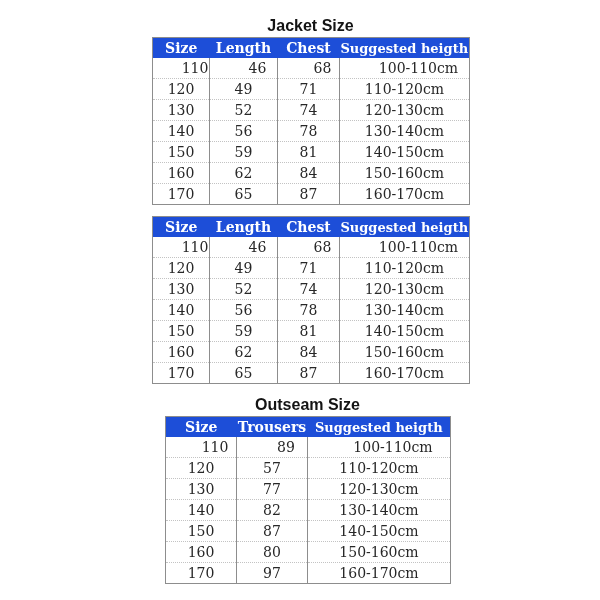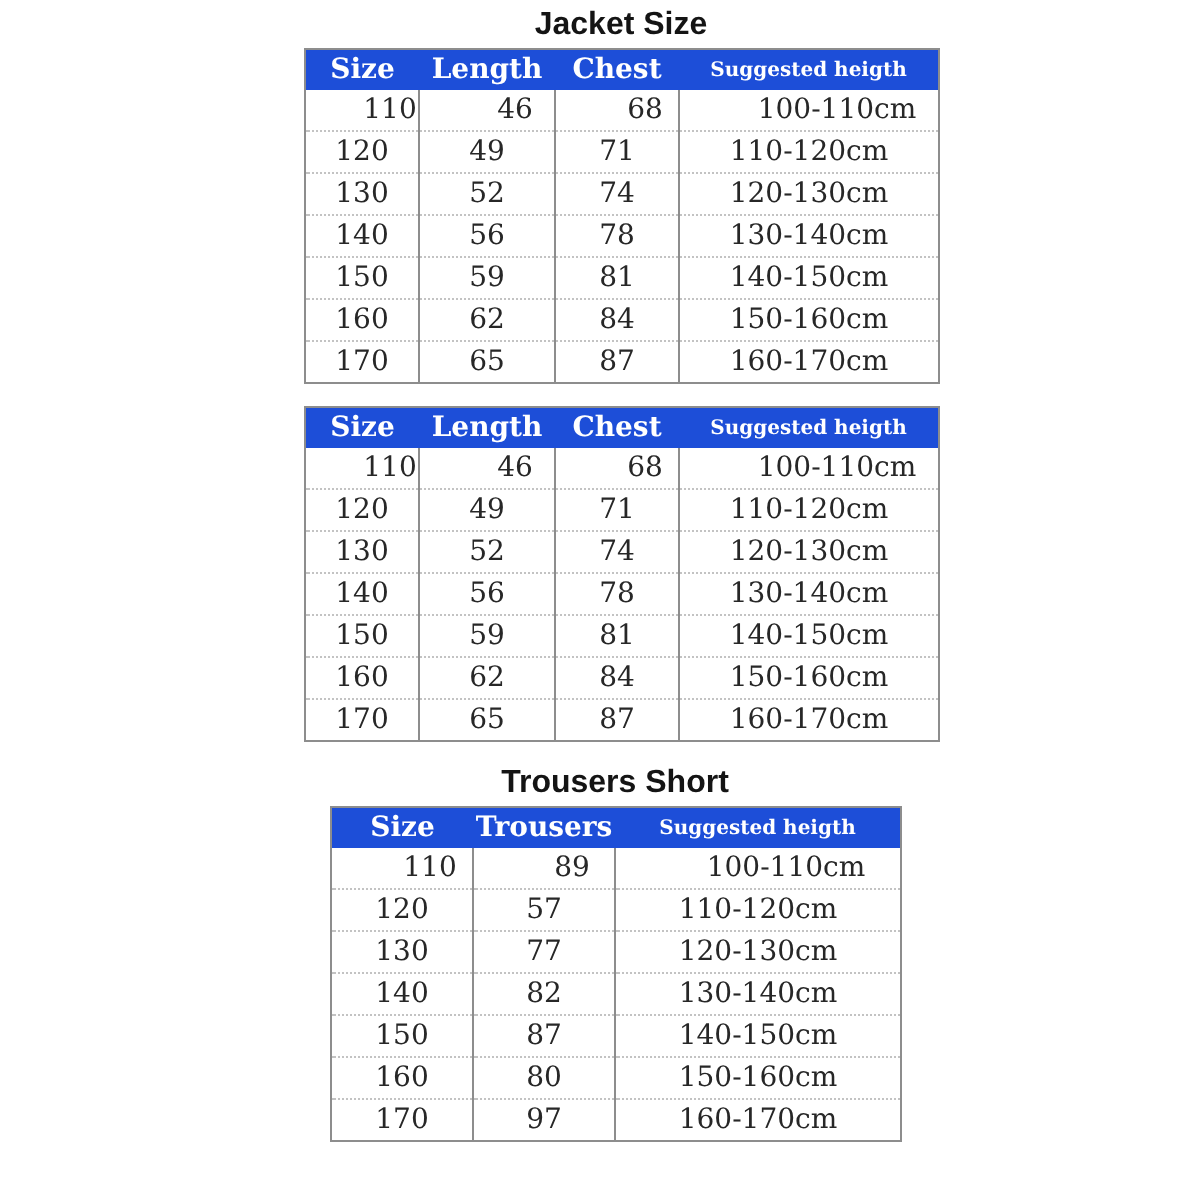--- a/index.html
+++ b/index.html
@@ -11,21 +11,21 @@
     position: relative;
     width: 600px;
     height: 600px;
     background: #ffffff;
     overflow: hidden;
     box-sizing: border-box;
     padding-top: 2px;
     font-family: "DejaVu Serif", serif;
   }
   .tbl-section { display: block; }
-  .sec-0 { margin-top: 2px; }
+  .sec-0 { margin-top: 15px; }
   .sec-1 { margin-top: 11px; }
   .sec-2 { margin-top: 12px; }
 
   .tbl-title {
     font-family: "Liberation Sans", sans-serif;
     font-weight: bold;
     font-size: 16px;
     line-height: 18px;
     color: #141414;
     text-align: center;
@@ -54,21 +54,21 @@
     background: #1d4ed8;
     color: #ffffff;
     font-family: "DejaVu Serif", serif;
     font-weight: bold;
     font-size: 14px;
     height: 20px;
     padding: 0;
     text-align: center;
     border: none;
   }
-  .tbl th:last-child { font-size: 10px; }
+  .tbl th:last-child { font-size: 13px; }
 
   .tbl td {
     font-family: "DejaVu Serif", serif;
     font-size: 14px;
     color: #272727;
     text-align: center;
     vertical-align: middle;
     height: 20px;
     padding: 0;
     border-left: 1px solid #8d8d8d;
@@ -201,21 +201,21 @@
             <tr>
               <td>170</td>
               <td>65</td>
               <td>87</td>
               <td>160-170cm</td>
             </tr>
           </tbody>
         </table>
       </section>
       <section class="tbl-section sec-2">
-        <div class="tbl-title">Trousers Short</div>
+        <div class="tbl-title">Outseam Size</div>
         <table class="tbl tbl-b">
           <colgroup>
             <col class="c0">
             <col class="c1">
             <col class="c2">
           </colgroup>
           <thead>
             <tr>
               <th>Size</th>
               <th>Trousers</th>

